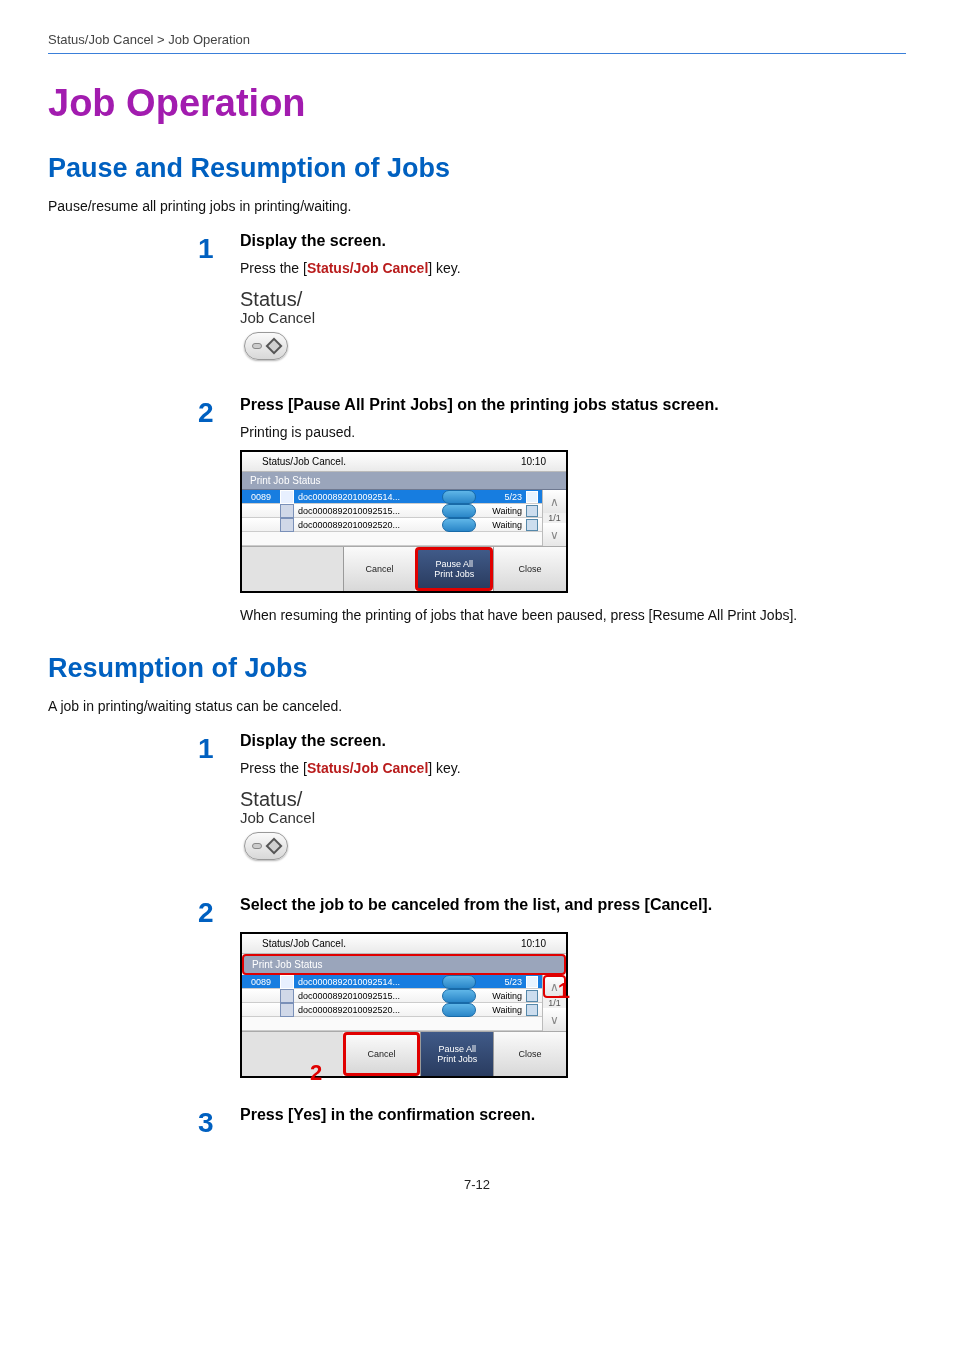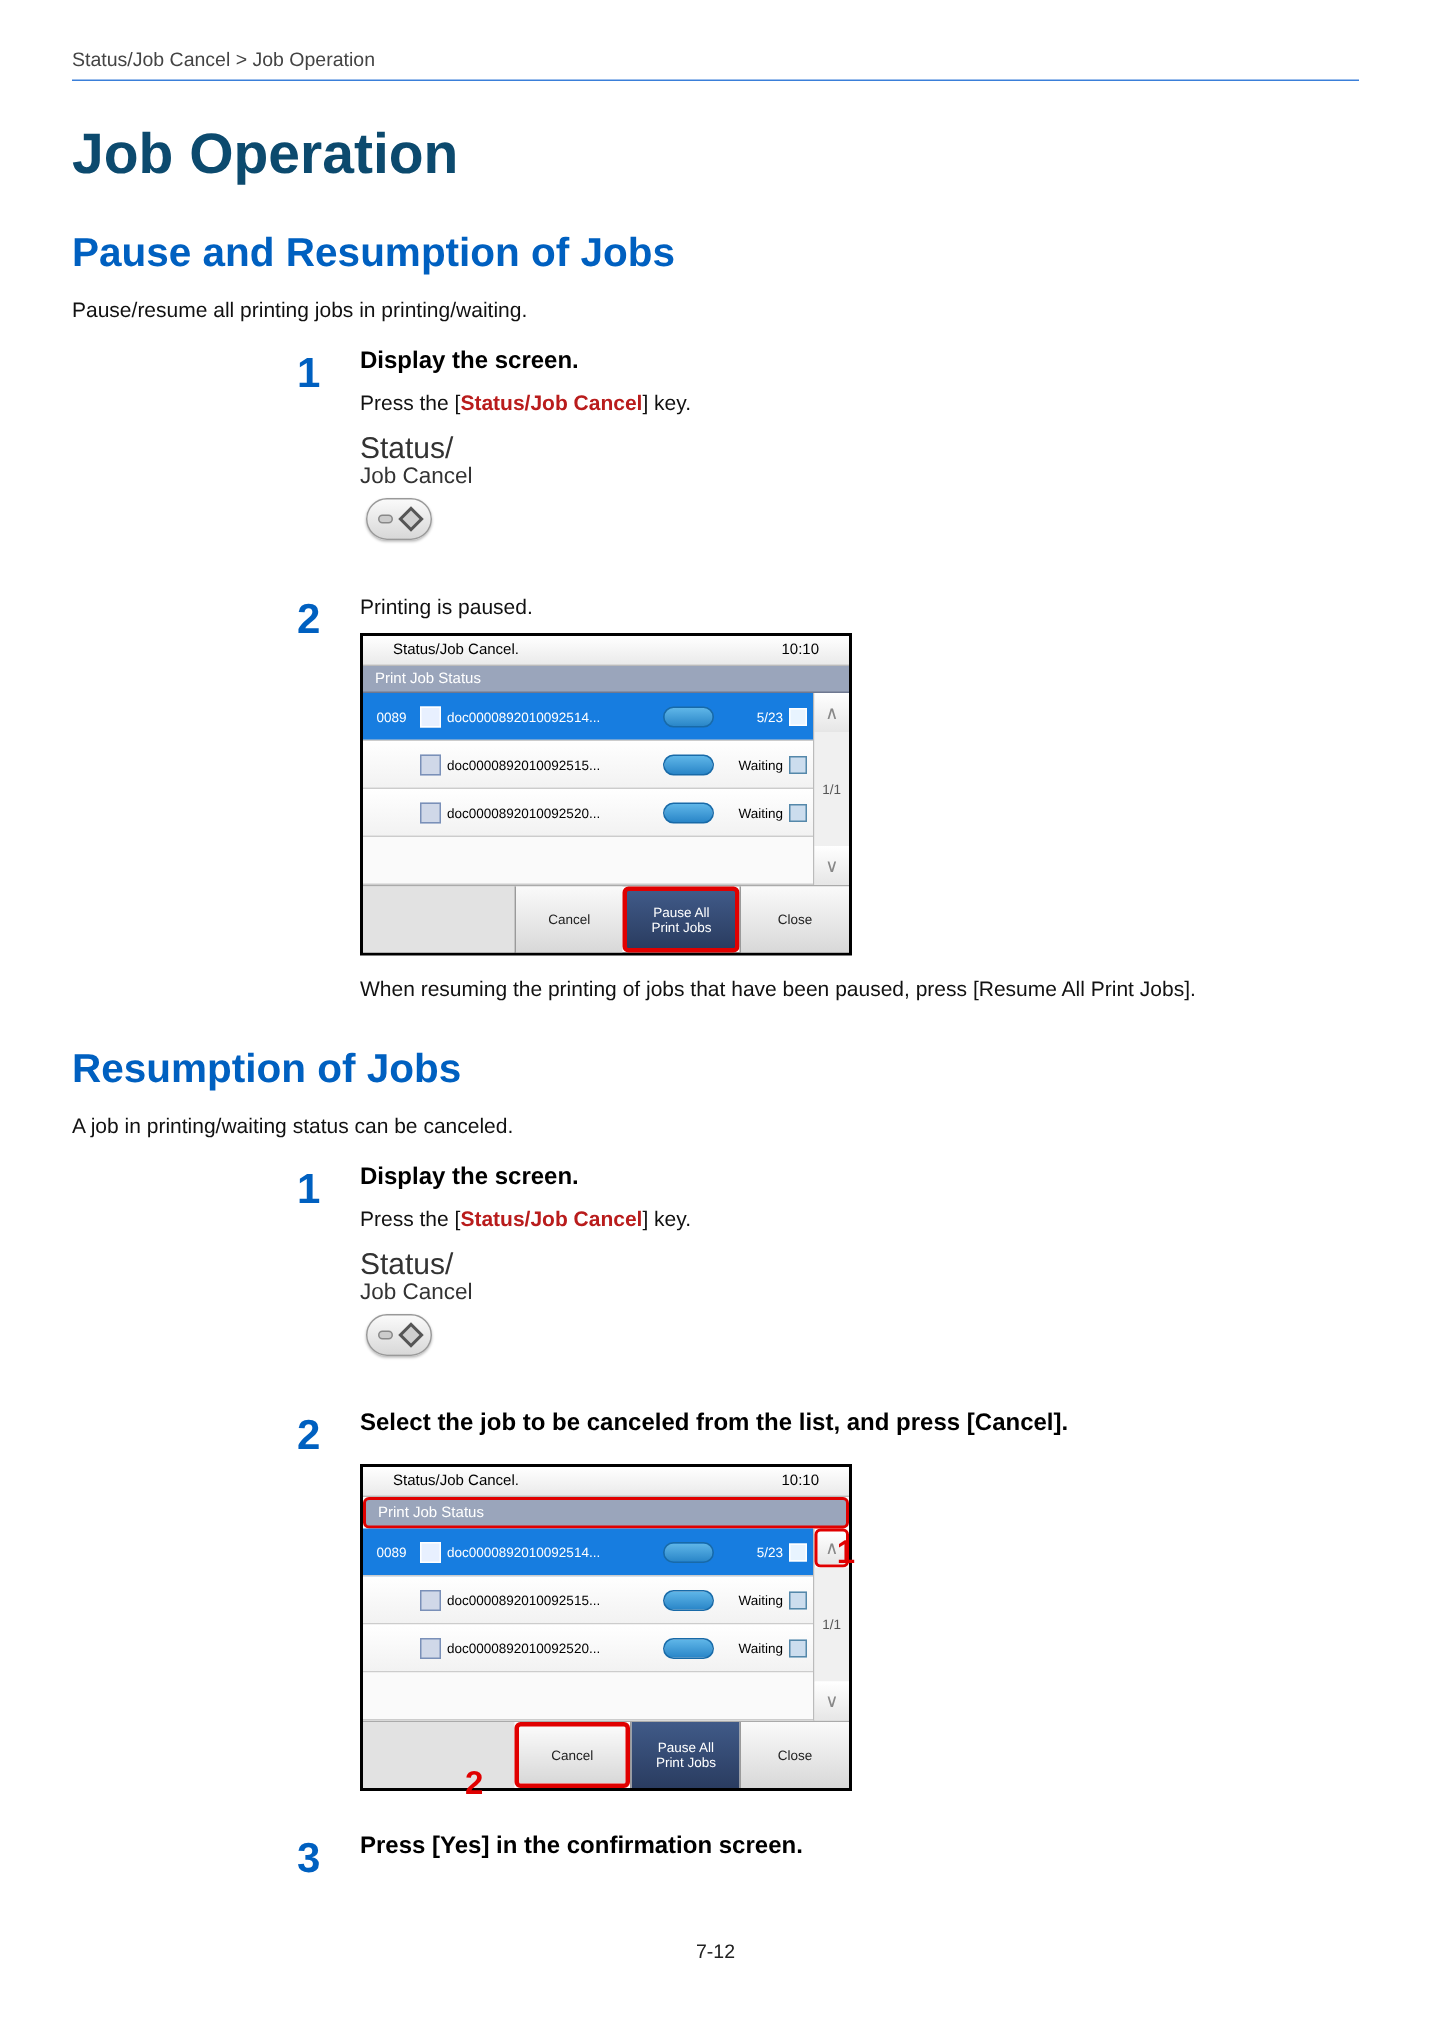--- a/index.html
+++ b/index.html
@@ -20,21 +20,21 @@
   }
   .hr-blue {
     border: none;
     border-top: 1px solid #3a7fd9;
     margin-bottom: 28px;
   }
   .h1 {
     font-family: Arial, Helvetica, sans-serif;
     font-size: 38px;
     font-weight: 900;
-    color: #0c4a6e;
+    color: #a21caf;
     margin-bottom: 28px;
   }
   .h2 {
     font-size: 27px;
     font-weight: 900;
     color: #0060c0;
     margin-bottom: 14px;
   }
   .body-text {
     font-size: 14px;
@@ -113,21 +113,21 @@
   .panel-tab {
     background:#9aa5bb;
     color:#fff;
     font-size:10px;
     padding:3px 8px;
     border-bottom:1px solid #6e7890;
   }
   .panel-list { position:relative; }
   .panel-row {
     display:flex; align-items:center;
-    height:32px;
+    height:14px;
     padding:0 4px;
     border-bottom:1px solid #ccc;
     gap:4px;
     background:linear-gradient(#fff,#f2f2f2);
   }
   .panel-row.selected {
     background:#177de0;
     color:#fff;
   }
   .panel-row .jobnum {
@@ -226,20 +226,21 @@
           <div class="key-led"></div>
           <div class="key-diamond"></div>
         </div>
       </div>
     </div>
   </div>
 
   <div class="step-row">
     <div class="step-num">2</div>
     <div class="step-body">
+      <div class="step-heading">Press [Pause All Print Jobs] on the printing jobs status screen.</div>
       <div class="step-text">Printing is paused.</div>
 
       <div class="panel">
         <div class="panel-topbar">
           <span>Status/Job Cancel.</span>
           <span>10:10</span>
         </div>
         <div class="panel-tab">Print Job Status</div>
         <div class="panel-list" style="position:relative;">
           <div style="margin-right:24px;">

